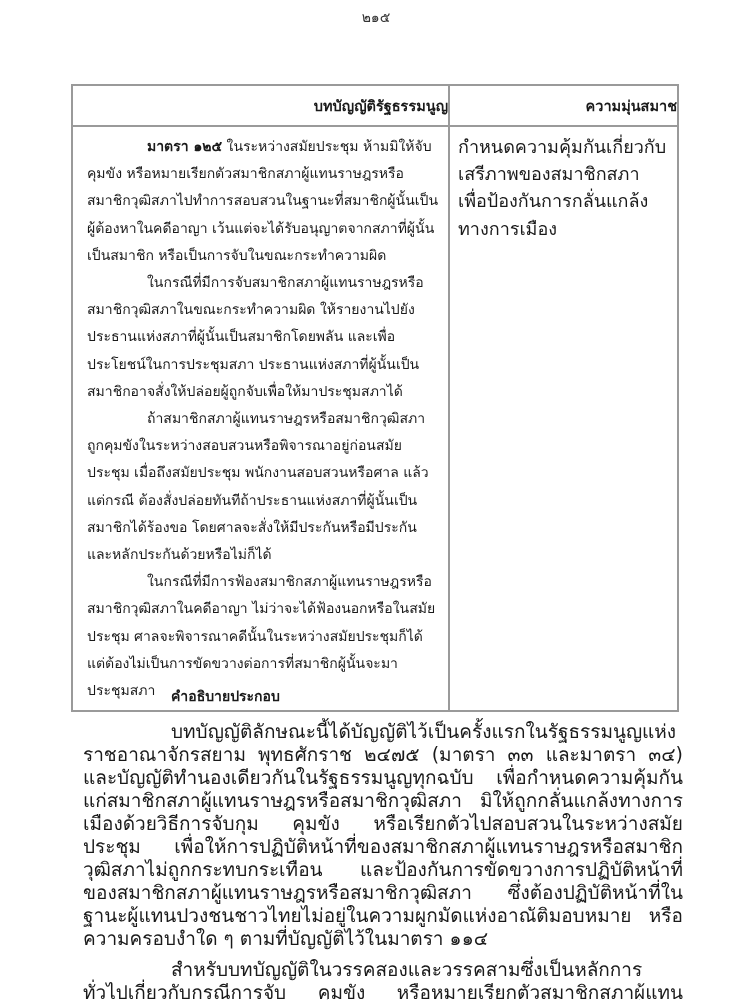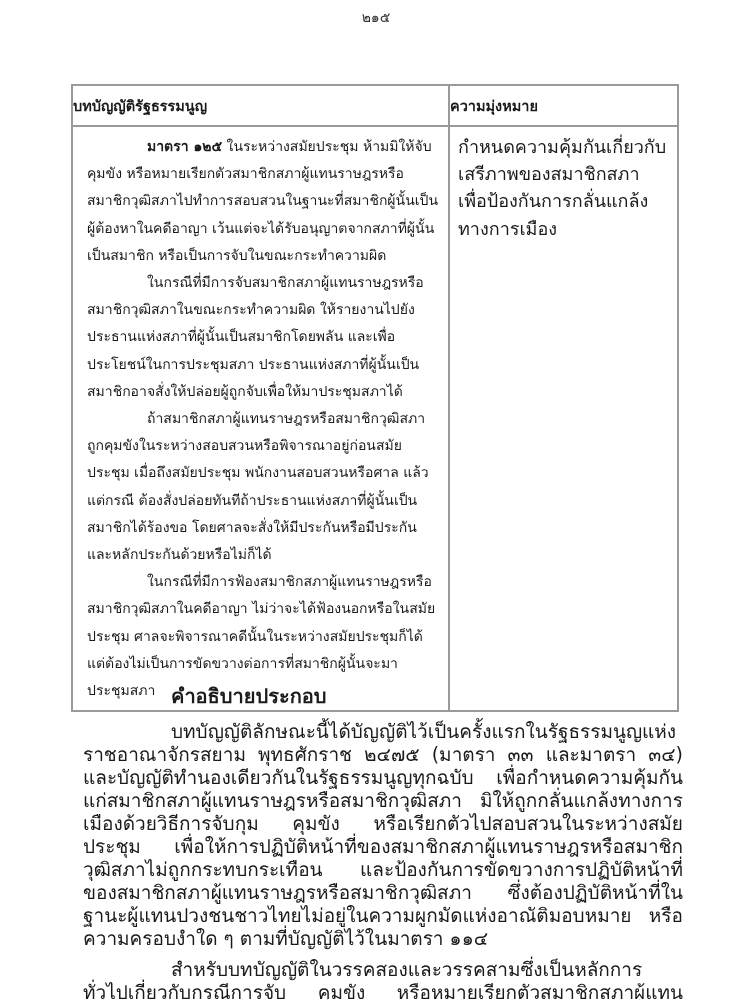--- a/index.html
+++ b/index.html
@@ -34,21 +34,21 @@
     }
     table.provisions th,
     table.provisions td {
       border: 2px solid #9a9a9a;
       vertical-align: top;
     }
     table.provisions th {
       height: 39px;
       font-weight: bold;
       font-size: 14.5px;
-      text-align: left;
+      text-align: right;
       vertical-align: middle;
       padding: 0;
       margin-top: 41px;
     }
     col.c1 { width: 377px; }
     col.c2 { width: 229px; }
     td.provision-cell {
       padding: 6px 8px 6px 14px;
       height: 516px;
     }
@@ -71,21 +71,21 @@
       margin: 0;
     }
     .explanation {
       position: absolute;
       left: 83px;
       top: 684px;
       width: 600px;
     }
     .explanation-title {
       margin: 0 0 0 88px;
-      font-size: 20px;
+      font-size: 14px;
       font-weight: bold;
       line-height: 24px;
     }
     .exp-para {
       margin: 12px 0 0 0;
       font-size: 19px;
       line-height: 23px;
       text-indent: 88px;
       text-align: justify;
     }
@@ -99,21 +99,21 @@
 <div class="page-number">๒๑๕</div>
 
 <table class="provisions">
   <colgroup>
     <col class="c1">
     <col class="c2">
   </colgroup>
   <thead>
     <tr>
       <th>บทบัญญัติรัฐธรรมนูญ</th>
-      <th>ความมุ่งหมาย</th>
+      <th>ความมุ่นสมาช</th>
     </tr>
   </thead>
   <tbody>
     <tr>
       <td class="provision-cell">
         <p class="para"><span class="section-label">มาตรา ๑๒๕</span><span> ในระหว่างสมัยประชุม ห้ามมิให้จับ คุมขัง หรือหมายเรียกตัวสมาชิกสภาผู้แทนราษฎรหรือสมาชิกวุฒิสภาไปทำการสอบสวนในฐานะที่สมาชิกผู้นั้นเป็นผู้ต้องหาในคดีอาญา เว้นแต่จะได้รับอนุญาตจากสภาที่ผู้นั้นเป็นสมาชิก หรือเป็นการจับในขณะกระทำความผิด</span></p>
         <p class="para">ในกรณีที่มีการจับสมาชิกสภาผู้แทนราษฎรหรือสมาชิกวุฒิสภาในขณะกระทำความผิด ให้รายงานไปยังประธานแห่งสภาที่ผู้นั้นเป็นสมาชิกโดยพลัน และเพื่อประโยชน์ในการประชุมสภา ประธานแห่งสภาที่ผู้นั้นเป็นสมาชิกอาจสั่งให้ปล่อยผู้ถูกจับเพื่อให้มาประชุมสภาได้</p>
         <p class="para">ถ้าสมาชิกสภาผู้แทนราษฎรหรือสมาชิกวุฒิสภาถูกคุมขังในระหว่างสอบสวนหรือพิจารณาอยู่ก่อนสมัยประชุม เมื่อถึงสมัยประชุม พนักงานสอบสวนหรือศาล แล้วแต่กรณี ต้องสั่งปล่อยทันทีถ้าประธานแห่งสภาที่ผู้นั้นเป็นสมาชิกได้ร้องขอ โดยศาลจะสั่งให้มีประกันหรือมีประกันและหลักประกันด้วยหรือไม่ก็ได้</p>
         <p class="para">ในกรณีที่มีการฟ้องสมาชิกสภาผู้แทนราษฎรหรือสมาชิกวุฒิสภาในคดีอาญา ไม่ว่าจะได้ฟ้องนอกหรือในสมัยประชุม ศาลจะพิจารณาคดีนั้นในระหว่างสมัยประชุมก็ได้ แต่ต้องไม่เป็นการขัดขวางต่อการที่สมาชิกผู้นั้นจะมาประชุมสภา</p>
       </td>

